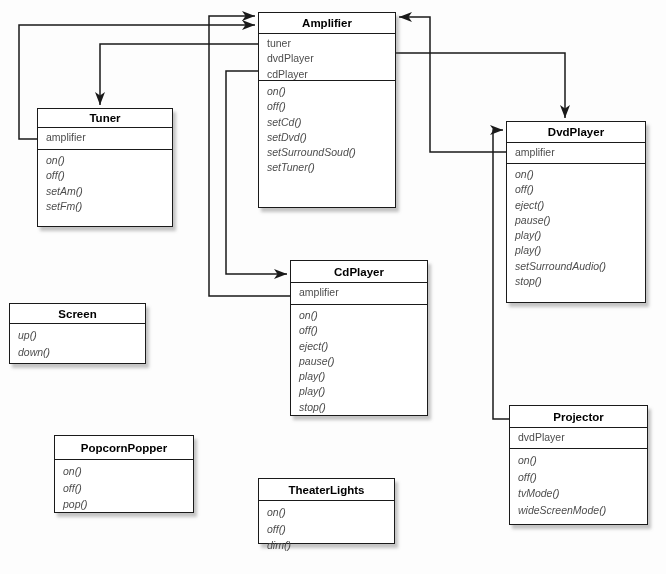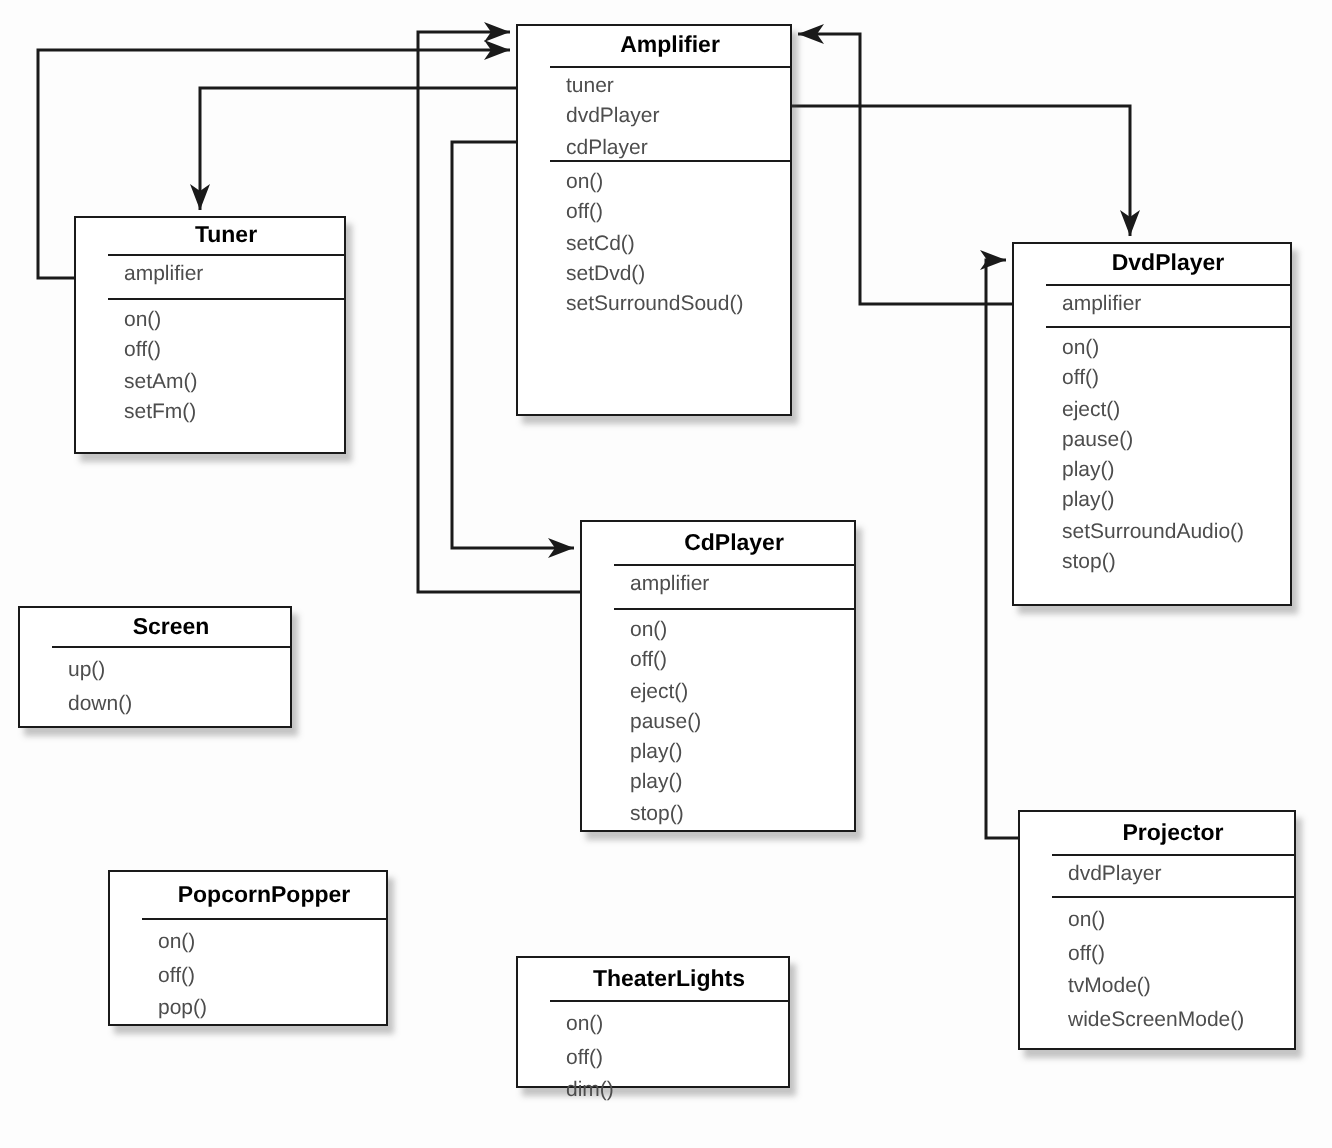--- a/index.html
+++ b/index.html
@@ -12,21 +12,20 @@
   }
   #wires{position:absolute;left:0;top:0;width:666px;height:574px;}
   .box{
     position:absolute;
     box-sizing:border-box;
     background:#ffffff;
     border:1.6px solid #1a1a1a;
     box-shadow:3px 4px 3px rgba(90,90,90,0.35);
     display:flex;
     flex-direction:column;
-    padding-left:16px;
   }
   .title{
     box-sizing:border-box;
     border-bottom:1.6px solid #1a1a1a;
     font-size:11.5px;
     font-weight:bold;
     color:#000000;
     text-align:center;
     display:flex;align-items:center;justify-content:center;
     flex:0 0 auto;
@@ -34,20 +33,21 @@
   .attrs{
     box-sizing:border-box;
     border-bottom:1.6px solid #1a1a1a;
     padding-top:2px;
     flex:0 0 auto;
   }
   .methods{
     box-sizing:border-box;
     padding-top:3px;
     flex:1 1 auto;
+    font-style:italic;
   }
   .row{
     padding-left:8px;
     font-size:10.5px;
     line-height:15.3px;
     color:#4d4d4d;
     white-space:nowrap;
   }
   .loose .row{line-height:16.5px;}
   polyline{fill:none;stroke:#1a1a1a;stroke-width:1.5px;}
@@ -78,20 +78,21 @@
       <div class="row">tuner</div>
       <div class="row">dvdPlayer</div>
       <div class="row">cdPlayer</div>
     </div>
     <div class="methods">
       <div class="row">on()</div>
       <div class="row">off()</div>
       <div class="row">setCd()</div>
       <div class="row">setDvd()</div>
       <div class="row">setSurroundSoud()</div>
+      <div class="row">setTuner()</div>
     </div>
   </div>
 
   <div class="box" style="left:37px;top:108px;width:136px;height:119px">
     <div class="title" style="height:19px">Tuner</div>
     <div class="attrs" style="height:22px">
       <div class="row">amplifier</div>
     </div>
     <div class="methods">
       <div class="row">on()</div>

